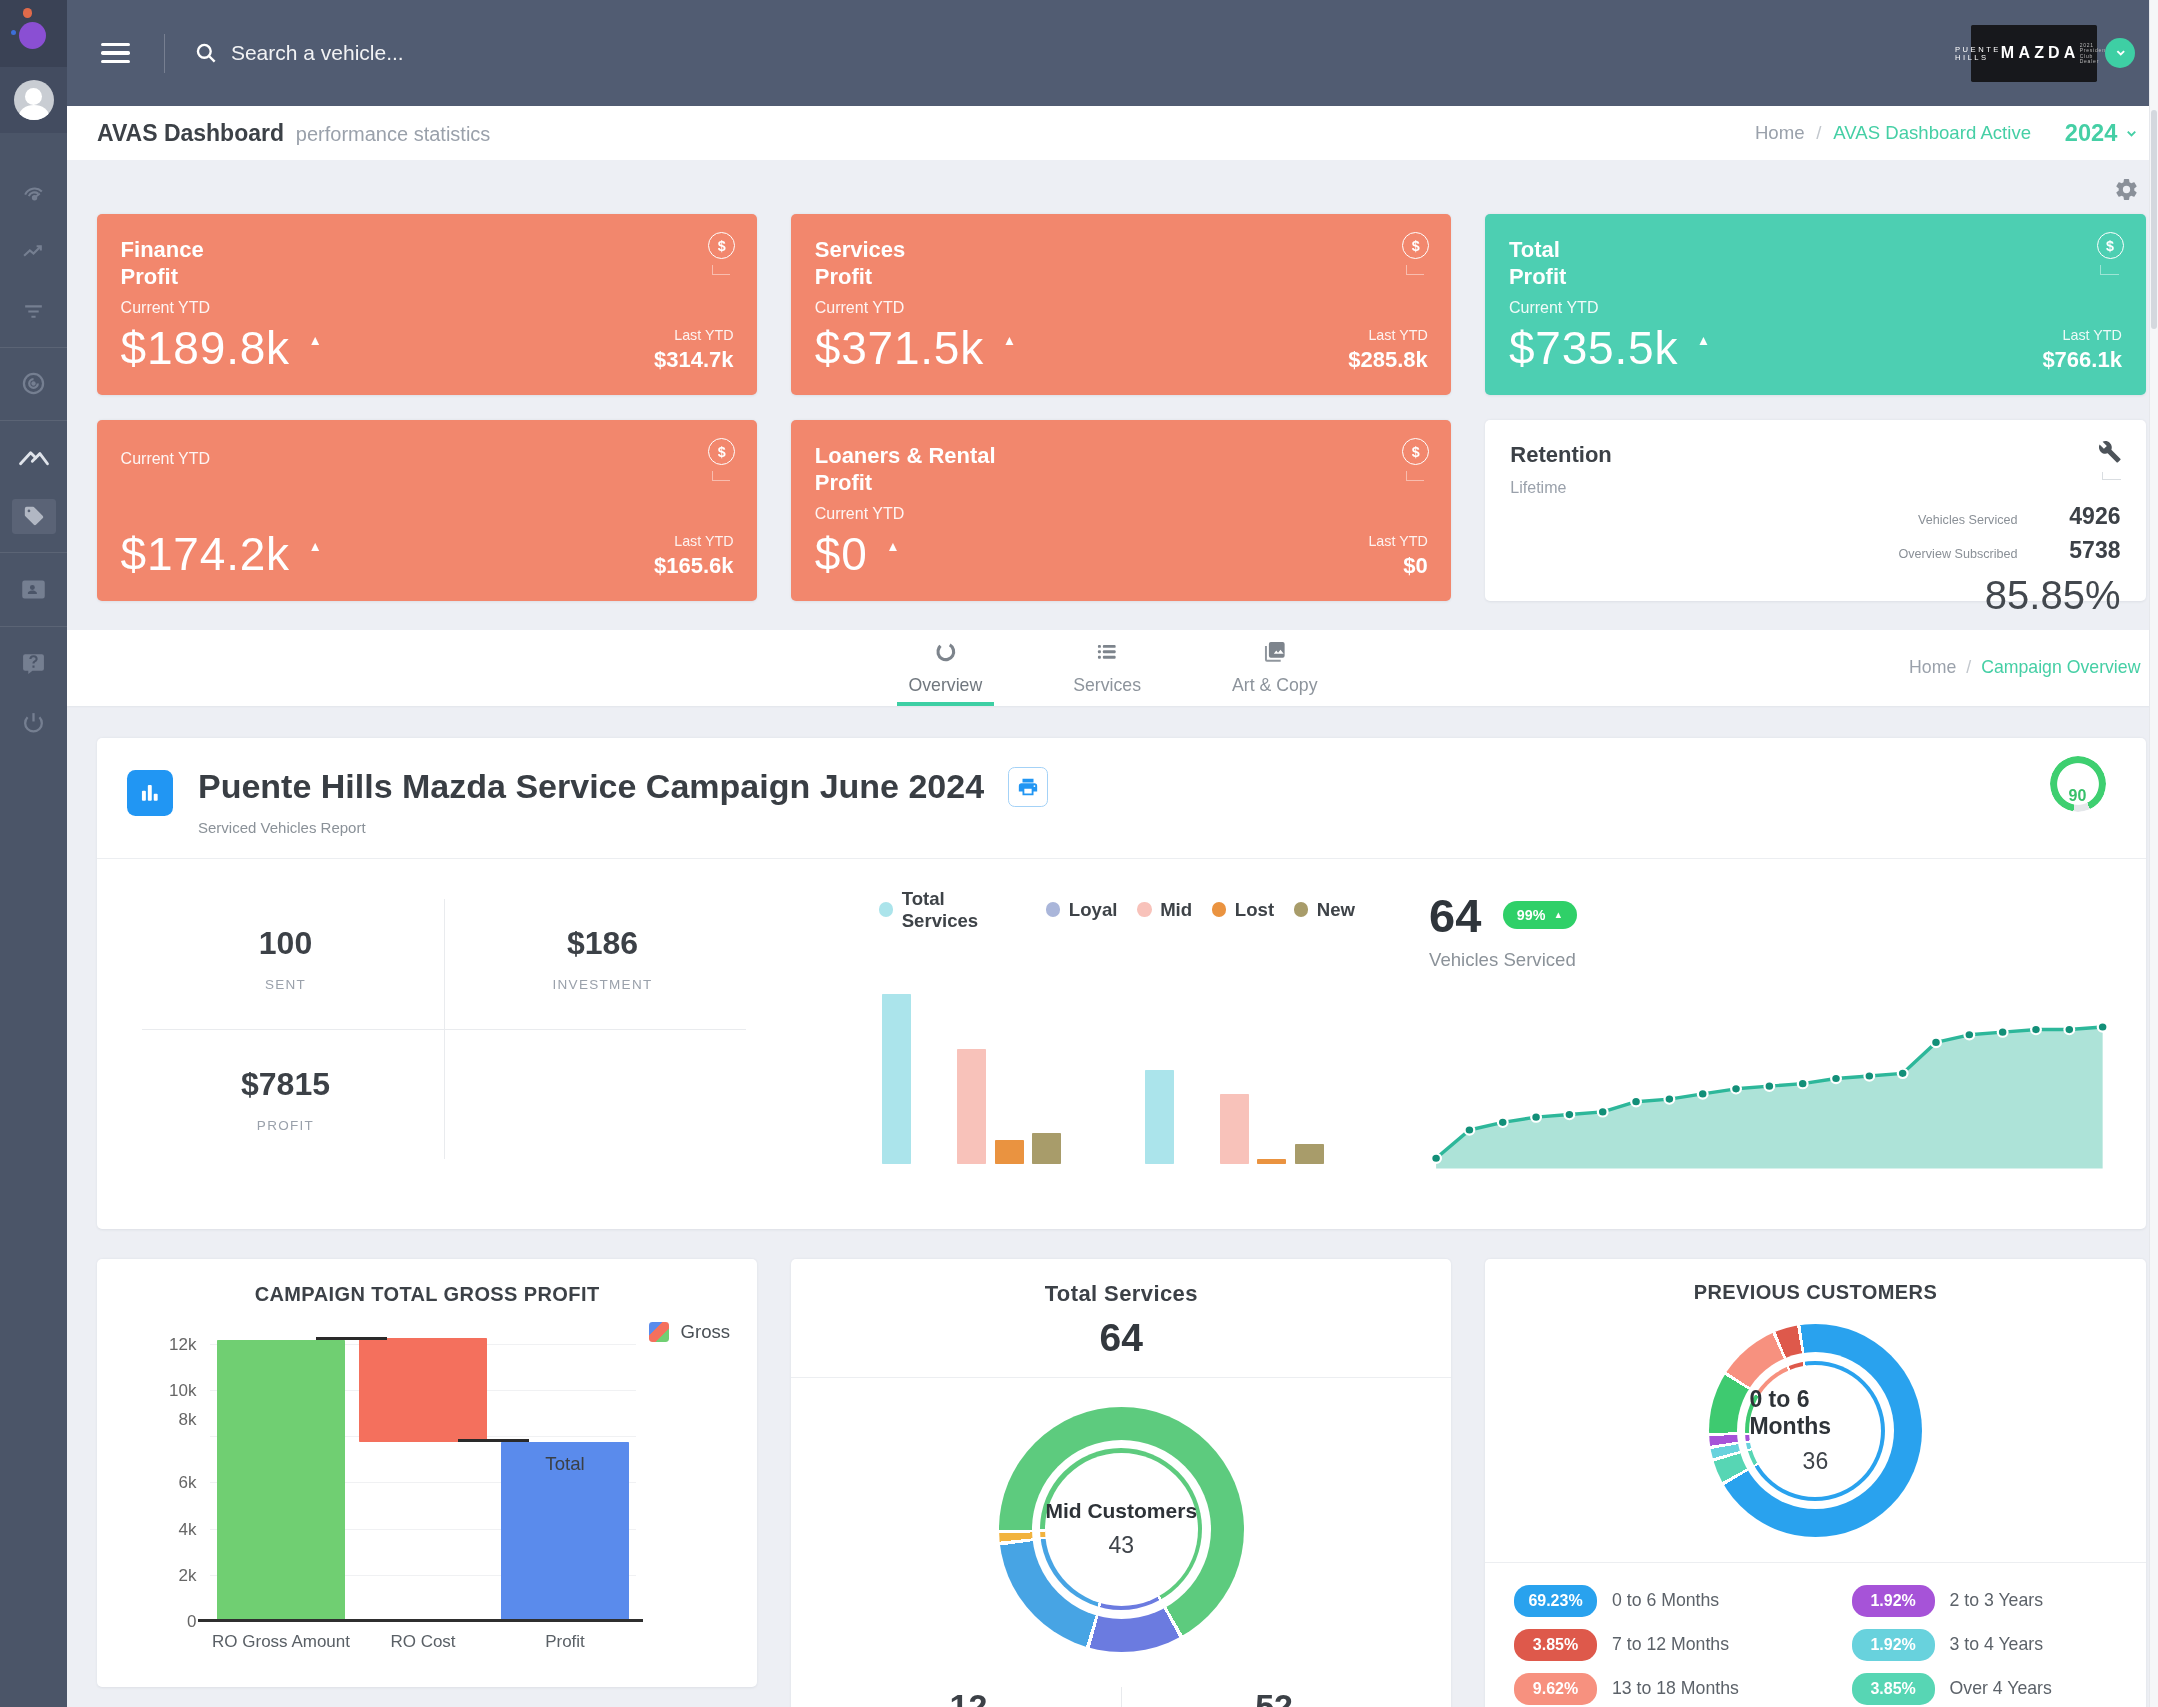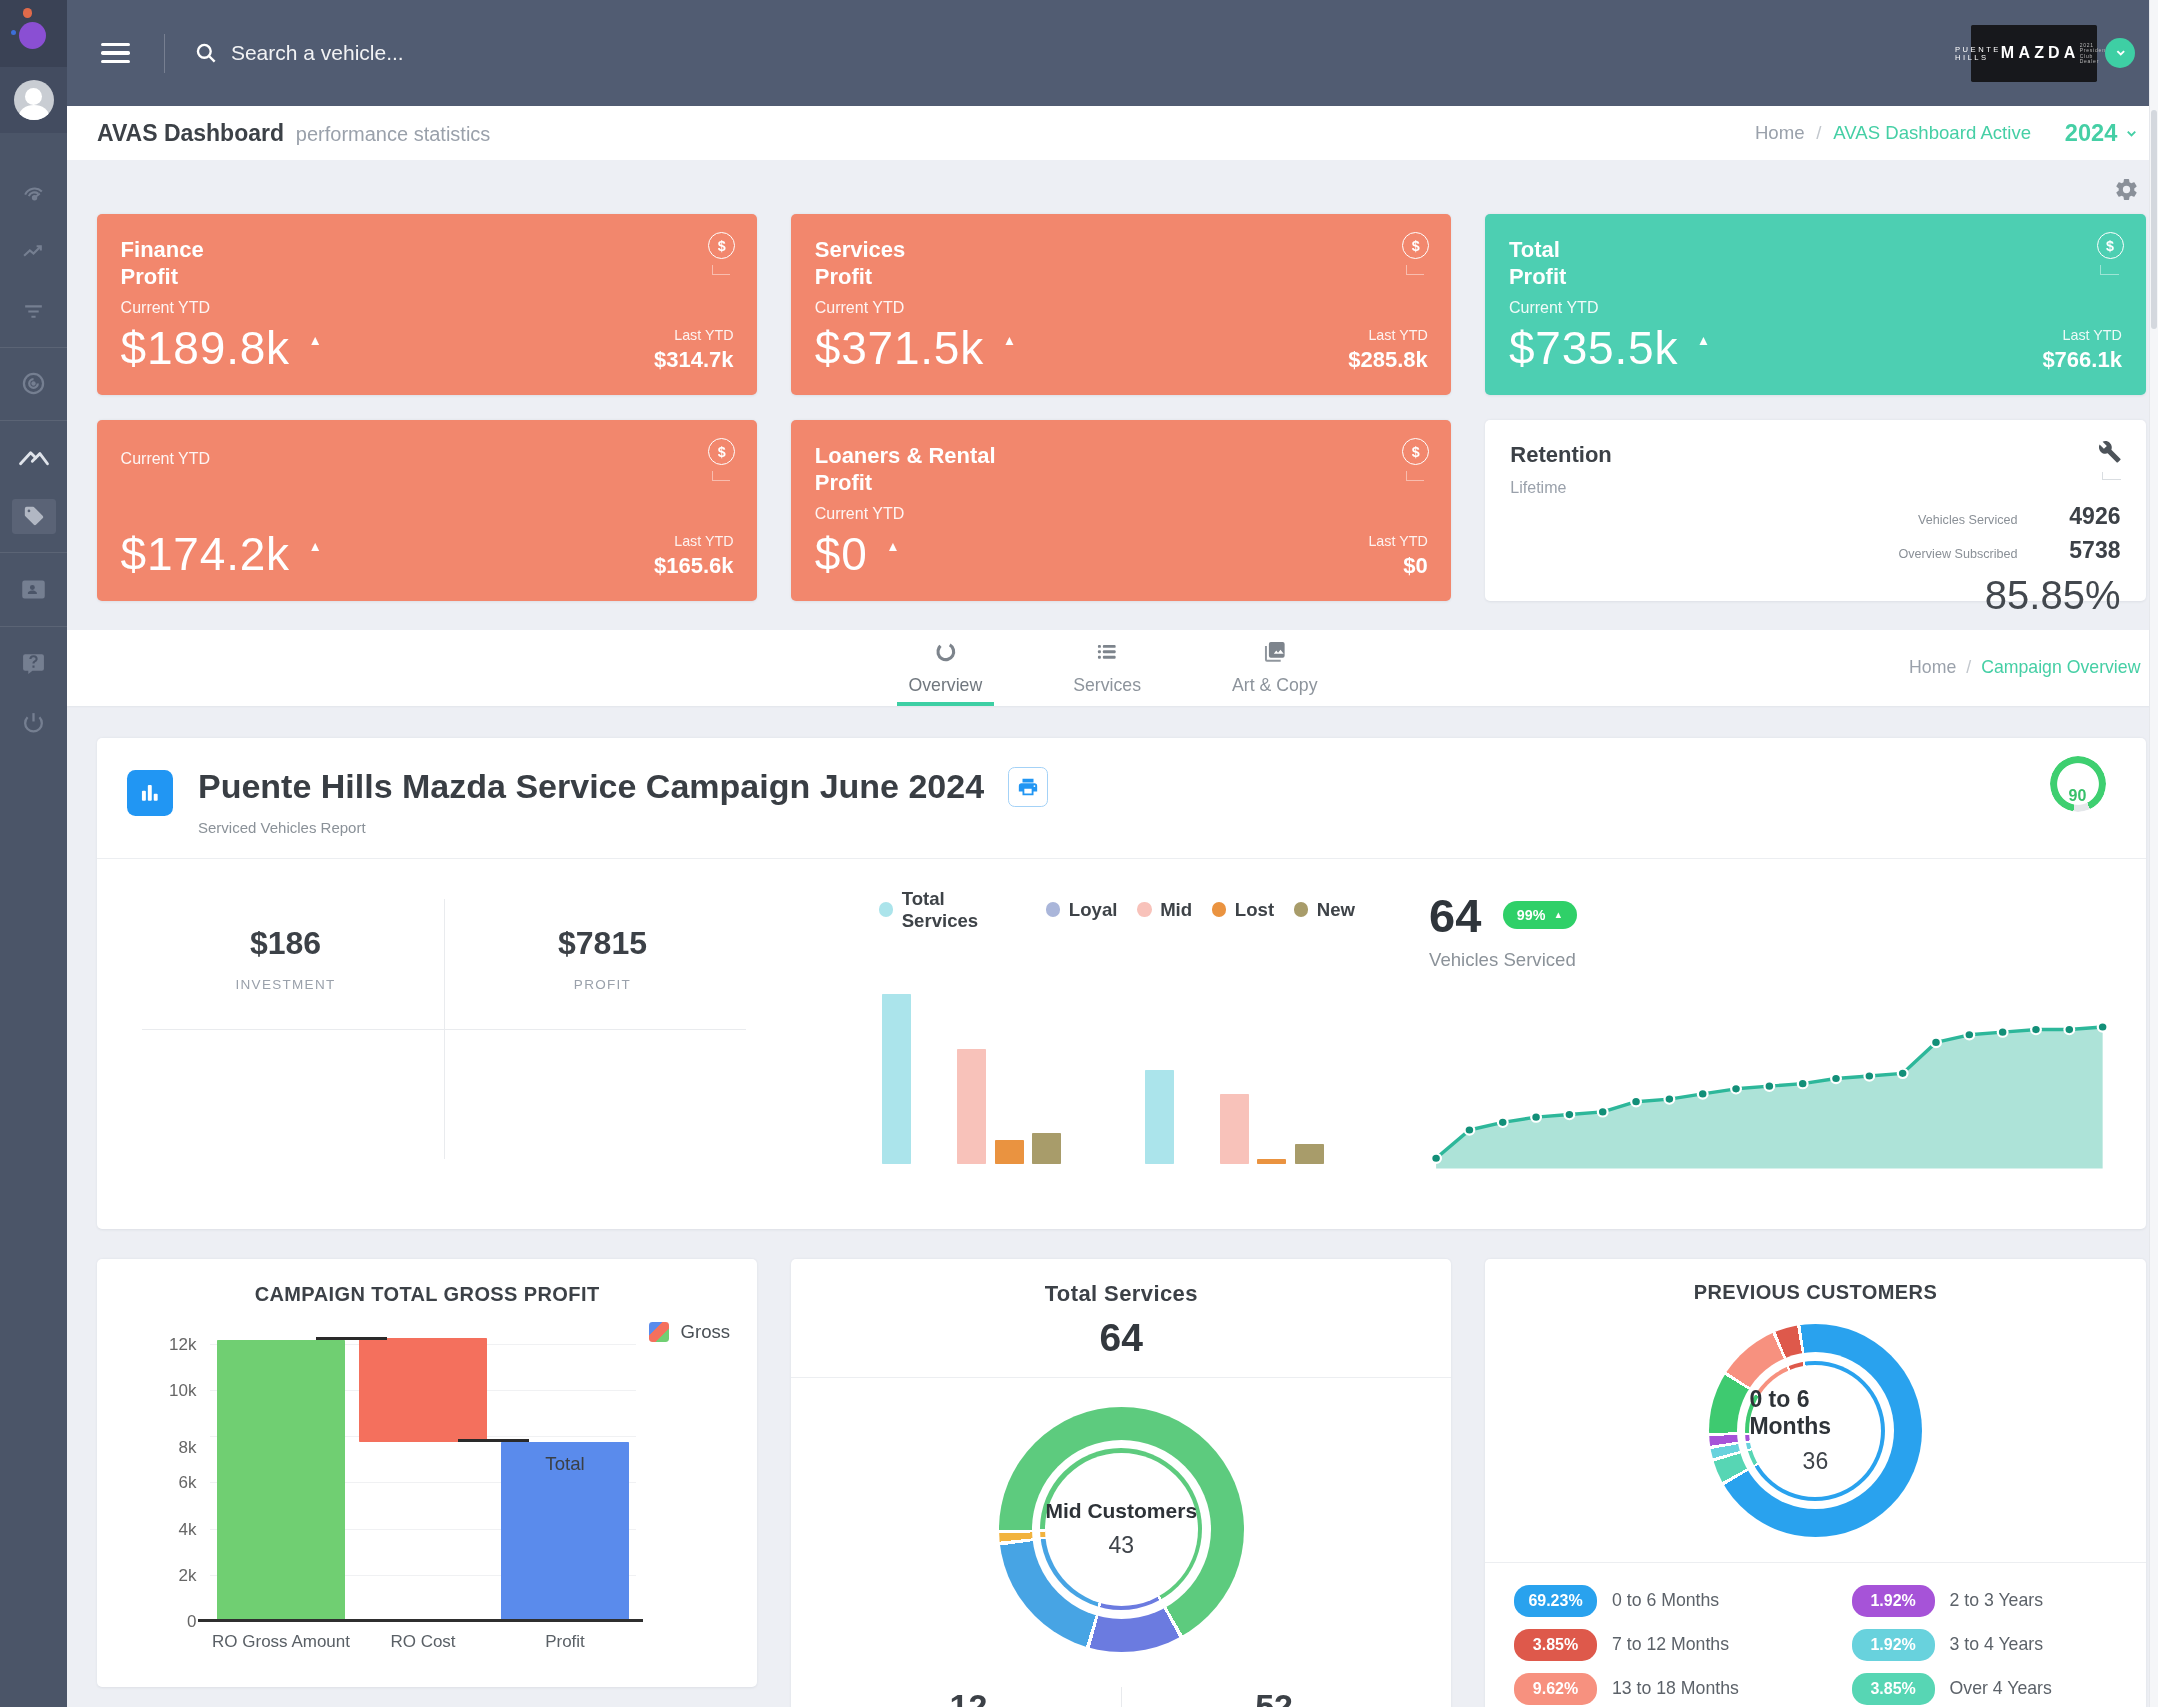--- a/index.html
+++ b/index.html
@@ -485,20 +485,24 @@
               </button>
             </div>
             <div class="camp-sub">Serviced Vehicles Report</div>
           </div>
           <div class="progress-ring"></div>
           <div class="progress-num">90</div>
         </div>
 
         <div class="camp-body">
           <div class="stats-grid">
+            <div class="stat-cell">
+                <span class="stat-value">100</span>
+                <span class="stat-label">SENT</span>
+              </div>
             <div class="stat-cell">
                 <span class="stat-value">$186</span>
                 <span class="stat-label">INVESTMENT</span>
               </div>
             <div class="stat-cell">
                 <span class="stat-value">$7815</span>
                 <span class="stat-label">PROFIT</span>
               </div>
           </div>
 
@@ -593,21 +597,21 @@
           </div>
           <div class="wf-area" id="wf-plot">
               <span class="wf-ylab" style="bottom: 0px;">0</span>
               <div class="wf-grid" style="bottom: 46px;"></div>
               <span class="wf-ylab" style="bottom: 46px;">2k</span>
               <div class="wf-grid" style="bottom: 92px;"></div>
               <span class="wf-ylab" style="bottom: 92px;">4k</span>
               <div class="wf-grid" style="bottom: 139px;"></div>
               <span class="wf-ylab" style="bottom: 139px;">6k</span>
               <div class="wf-grid" style="bottom: 185px;"></div>
-              <span class="wf-ylab" style="bottom: 174px; margin-left: 44px;">8k</span>
+              <span class="wf-ylab" style="bottom: 202px; margin-left: 44px;">8k</span>
               <div class="wf-grid" style="bottom: 231px;"></div>
               <span class="wf-ylab" style="bottom: 231px;">10k</span>
               <div class="wf-grid" style="bottom: 277px;"></div>
               <span class="wf-ylab" style="bottom: 277px;">12k</span>
               <div class="wf-bar" style="left: 6.9px; width: 128px; bottom: 0px; height: 282px; background: rgb(112, 207, 114);"></div>
               <div class="wf-bar" style="left: 149px; width: 128px; bottom: 180px; height: 104px; background: rgb(244, 112, 93);"></div>
               <div class="wf-bar" style="left: 291px; width: 128px; bottom: 0px; height: 180px; background: rgb(90, 139, 236);"></div>
               <span class="wf-note" style="left: 355px; bottom: 147px;">Total</span>
               <div class="wf-conn" style="left: 106px; width: 71px; bottom: 282px;"></div>
               <div class="wf-conn" style="left: 248px; width: 71px; bottom: 180px;"></div>

